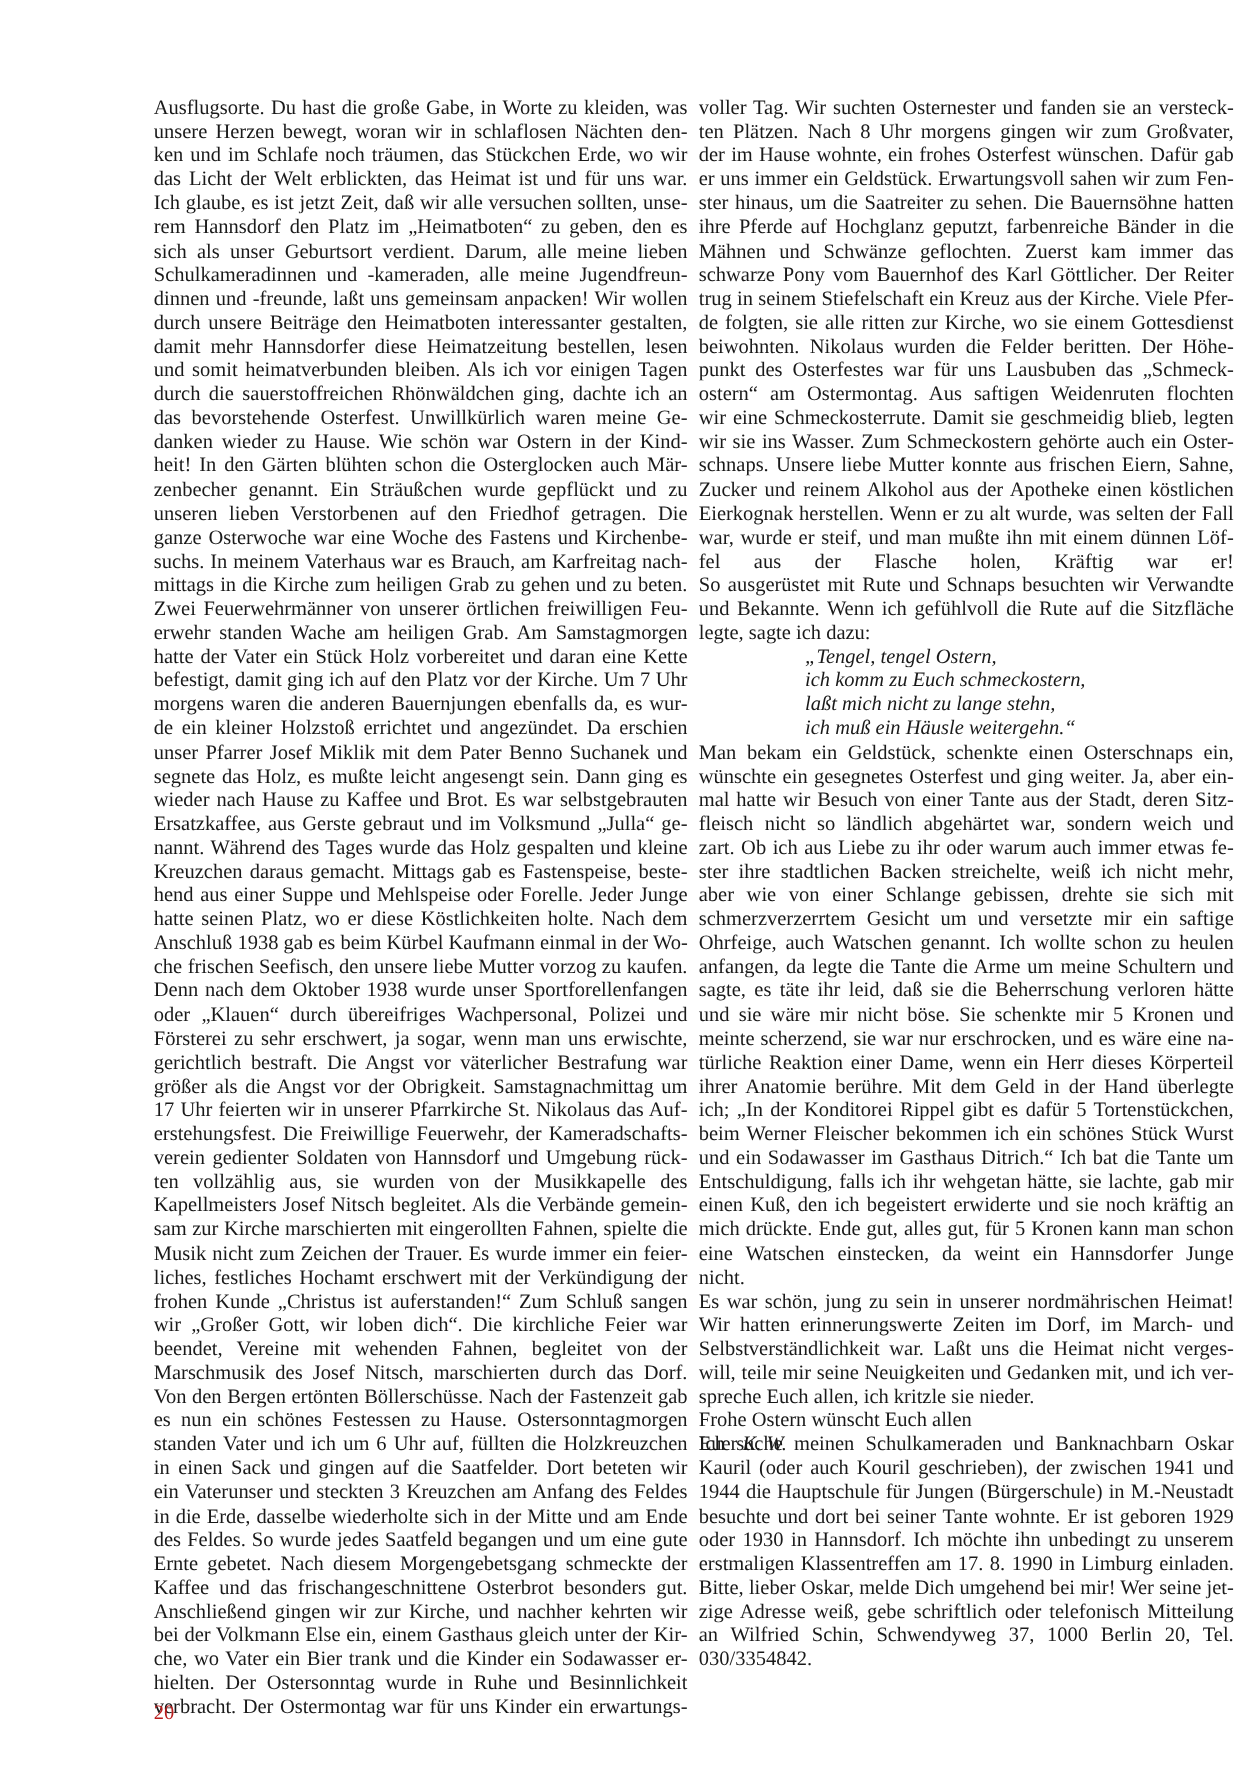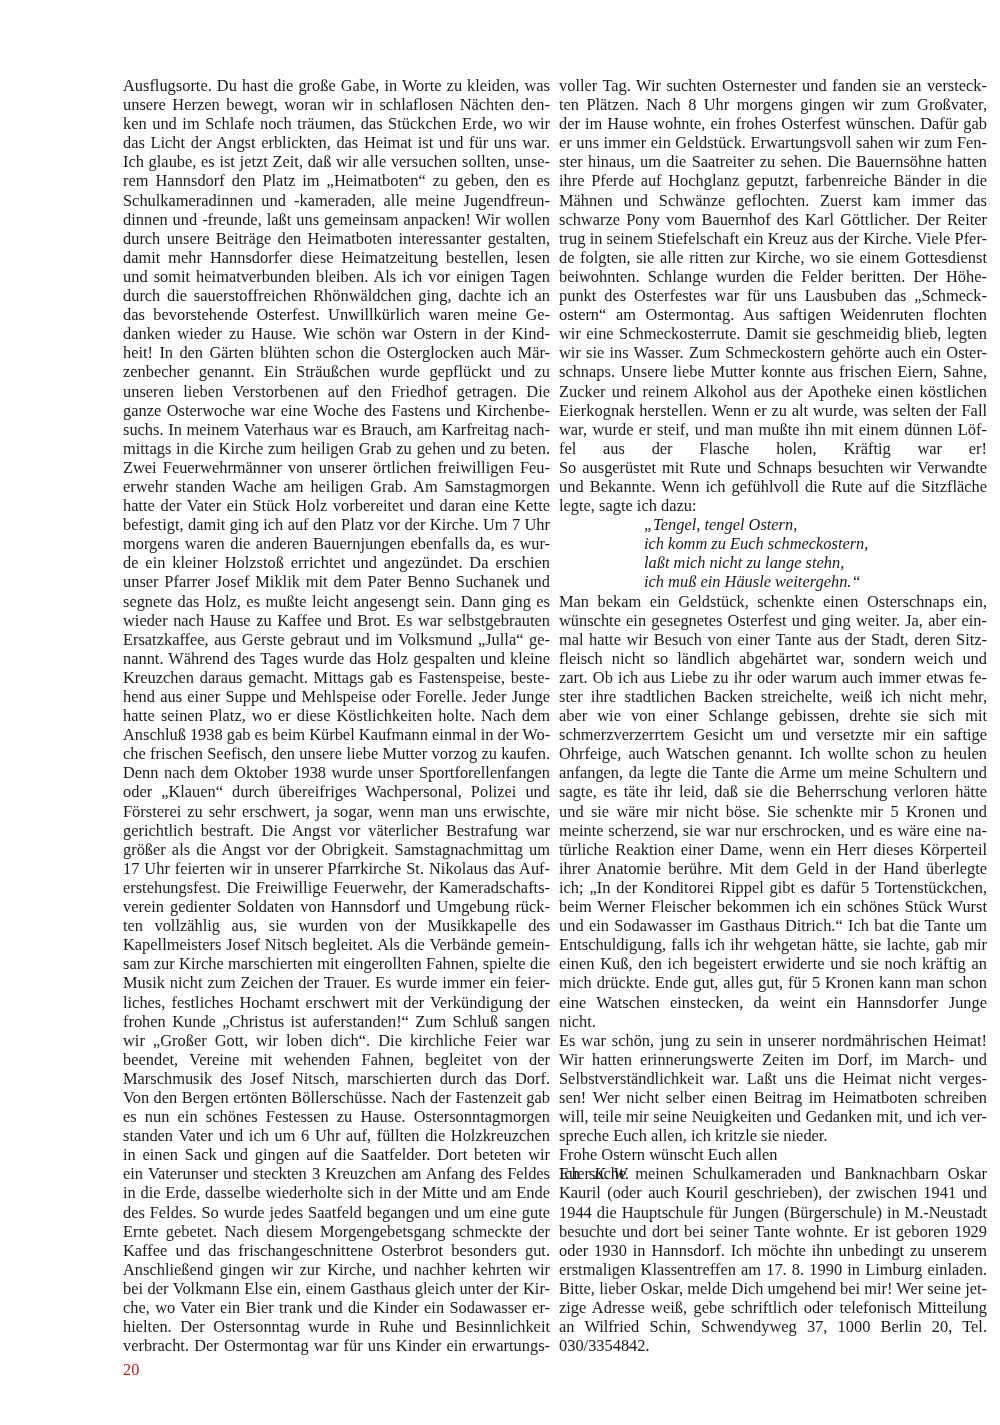--- a/index.html
+++ b/index.html
@@ -31,23 +31,24 @@
 </head>
 <body>
 
 <div class="page">
 
   <div class="col col-left">
     <div>
         <span class="line">Ausflugsorte. Du hast die große Gabe, in Worte zu kleiden, was</span>
         <span class="line">unsere Herzen bewegt, woran wir in schlaflosen Nächten den-</span>
         <span class="line">ken und im Schlafe noch träumen, das Stückchen Erde, wo wir</span>
-        <span class="line">das Licht der Angst erblickten, das Heimat ist und für uns war.</span>
+        <span class="line">das Licht der Welt erblickten, das Heimat ist und für uns war.</span>
         <span class="line">Ich glaube, es ist jetzt Zeit, daß wir alle versuchen sollten, unse-</span>
         <span class="line">rem Hannsdorf den Platz im „Heimatboten“ zu geben, den es</span>
+        <span class="line">sich als unser Geburtsort verdient. Darum, alle meine lieben</span>
         <span class="line">Schulkameradinnen und -kameraden, alle meine Jugendfreun-</span>
         <span class="line">dinnen und -freunde, laßt uns gemeinsam anpacken! Wir wollen</span>
         <span class="line">durch unsere Beiträge den Heimatboten interessanter gestalten,</span>
         <span class="line">damit mehr Hannsdorfer diese Heimatzeitung bestellen, lesen</span>
         <span class="line">und somit heimatverbunden bleiben. Als ich vor einigen Tagen</span>
         <span class="line">durch die sauerstoffreichen Rhönwäldchen ging, dachte ich an</span>
         <span class="line">das bevorstehende Osterfest. Unwillkürlich waren meine Ge-</span>
         <span class="line">danken wieder zu Hause. Wie schön war Ostern in der Kind-</span>
         <span class="line">heit! In den Gärten blühten schon die Osterglocken auch Mär-</span>
         <span class="line">zenbecher genannt. Ein Sträußchen wurde gepflückt und zu</span>
@@ -110,21 +111,21 @@
         <span class="line">voller Tag. Wir suchten Osternester und fanden sie an versteck-</span>
         <span class="line">ten Plätzen. Nach 8 Uhr morgens gingen wir zum Großvater,</span>
         <span class="line">der im Hause wohnte, ein frohes Osterfest wünschen. Dafür gab</span>
         <span class="line">er uns immer ein Geldstück. Erwartungsvoll sahen wir zum Fen-</span>
         <span class="line">ster hinaus, um die Saatreiter zu sehen. Die Bauernsöhne hatten</span>
         <span class="line">ihre Pferde auf Hochglanz geputzt, farbenreiche Bänder in die</span>
         <span class="line">Mähnen und Schwänze geflochten. Zuerst kam immer das</span>
         <span class="line">schwarze Pony vom Bauernhof des Karl Göttlicher. Der Reiter</span>
         <span class="line">trug in seinem Stiefelschaft ein Kreuz aus der Kirche. Viele Pfer-</span>
         <span class="line">de folgten, sie alle ritten zur Kirche, wo sie einem Gottesdienst</span>
-        <span class="line">beiwohnten. Schlange wurden die Felder beritten. Der Höhe-</span>
+        <span class="line">beiwohnten. Nikolaus wurden die Felder beritten. Der Höhe-</span>
         <span class="line">punkt des Osterfestes war für uns Lausbuben das „Schmeck-</span>
         <span class="line">ostern“ am Ostermontag. Aus saftigen Weidenruten flochten</span>
         <span class="line">wir eine Schmeckosterrute. Damit sie geschmeidig blieb, legten</span>
         <span class="line">wir sie ins Wasser. Zum Schmeckostern gehörte auch ein Oster-</span>
         <span class="line">schnaps. Unsere liebe Mutter konnte aus frischen Eiern, Sahne,</span>
         <span class="line">Zucker und reinem Alkohol aus der Apotheke einen köstlichen</span>
         <span class="line">Eierkognak herstellen. Wenn er zu alt wurde, was selten der Fall</span>
         <span class="line">war, wurde er steif, und man mußte ihn mit einem dünnen Löf-</span>
         <span class="line">fel aus der Flasche holen, Kräftig war er!</span>
         <span class="line">So ausgerüstet mit Rute und Schnaps besuchten wir Verwandte</span>
@@ -159,21 +160,20 @@
         <span class="line">Entschuldigung, falls ich ihr wehgetan hätte, sie lachte, gab mir</span>
         <span class="line">einen Kuß, den ich begeistert erwiderte und sie noch kräftig an</span>
         <span class="line">mich drückte. Ende gut, alles gut, für 5 Kronen kann man schon</span>
         <span class="line">eine Watschen einstecken, da weint ein Hannsdorfer Junge</span>
         <span class="line last">nicht.</span>
       </div>
     <div>
         <span class="line">Es war schön, jung zu sein in unserer nordmährischen Heimat!</span>
         <span class="line">Wir hatten erinnerungswerte Zeiten im Dorf, im March- und</span>
         <span class="line">Selbstverständlichkeit war. Laßt uns die Heimat nicht verges-</span>
-        <span class="line">sen! Wer nicht selber einen Beitrag im Heimatboten schreiben</span>
         <span class="line">will, teile mir seine Neuigkeiten und Gedanken mit, und ich ver-</span>
         <span class="line last">spreche Euch allen, ich kritzle sie nieder.</span>
       </div>
     <div class="sig-line">
       <span>Frohe Ostern wünscht Euch allen</span>
       <span class="sig-name">
         <span>Euer</span>
         <em>K. W.</em>
       </span>
     </div>

